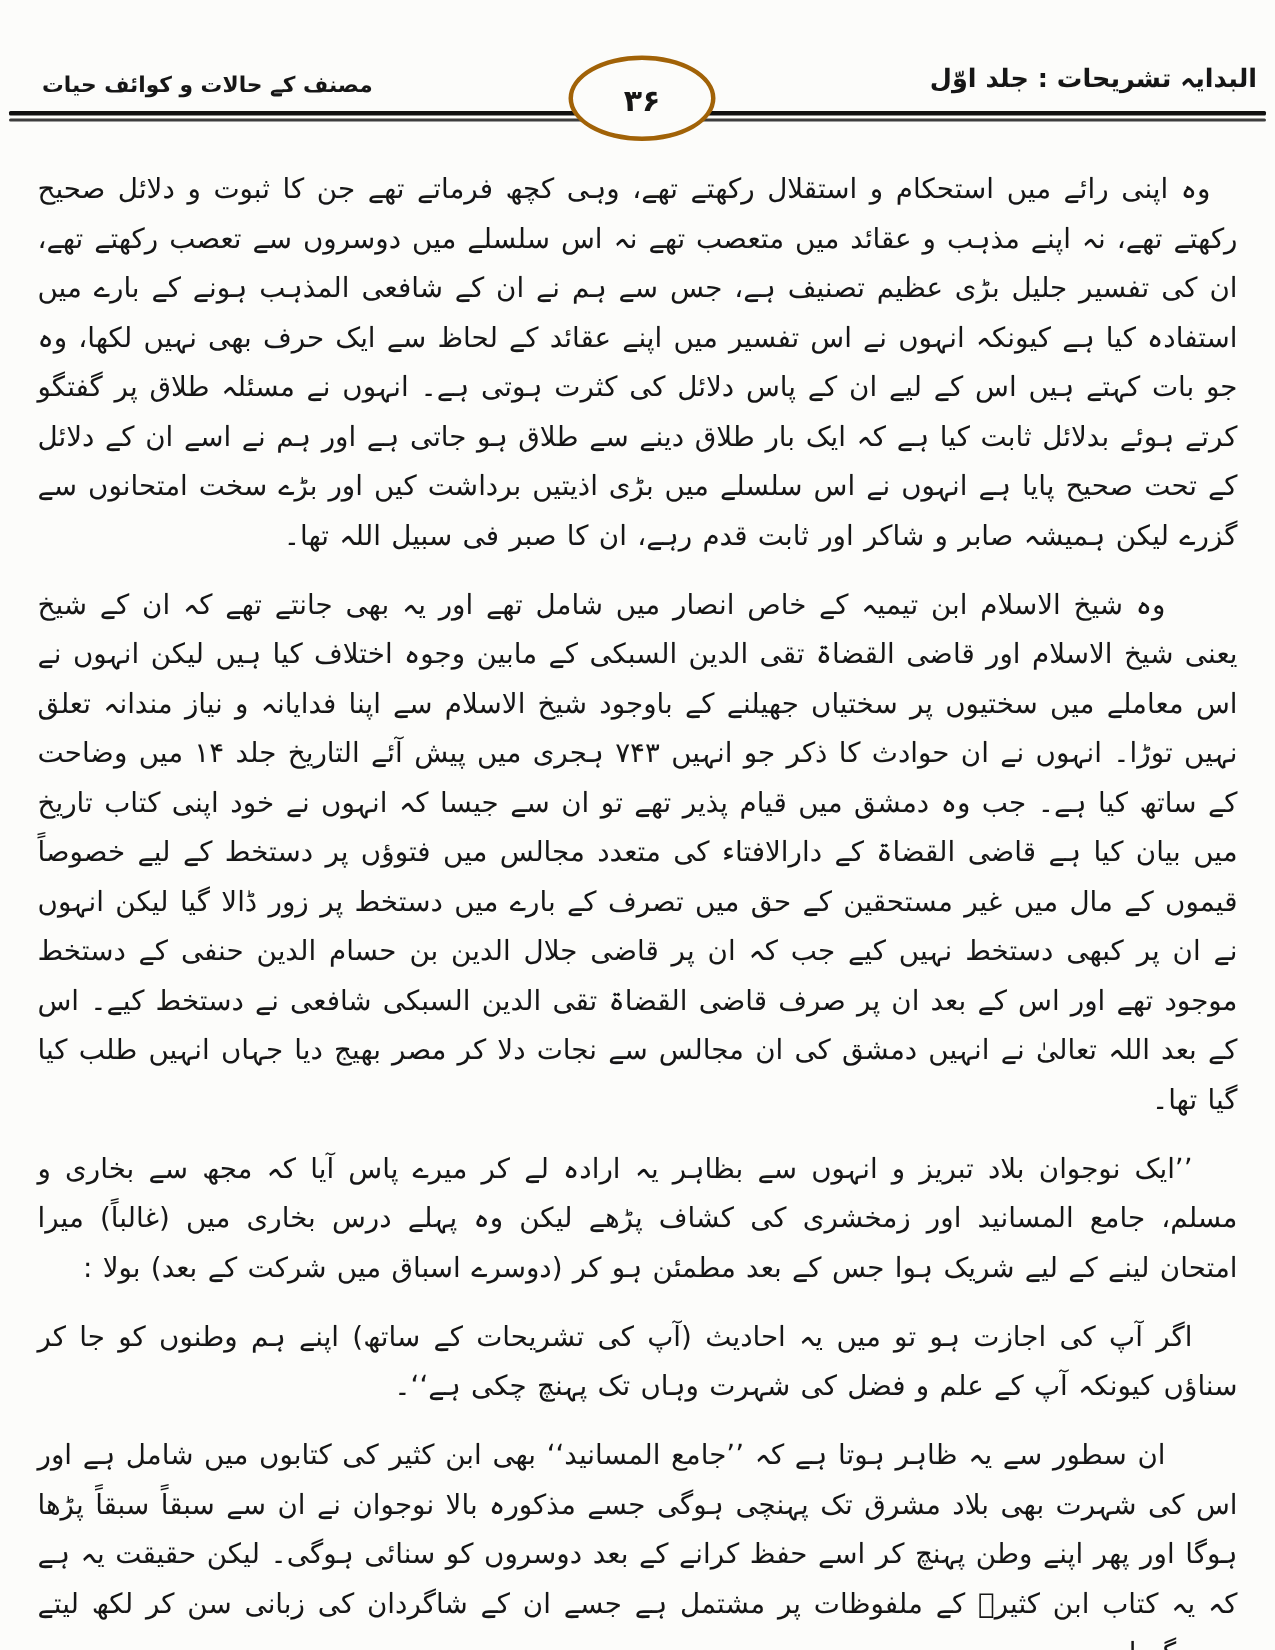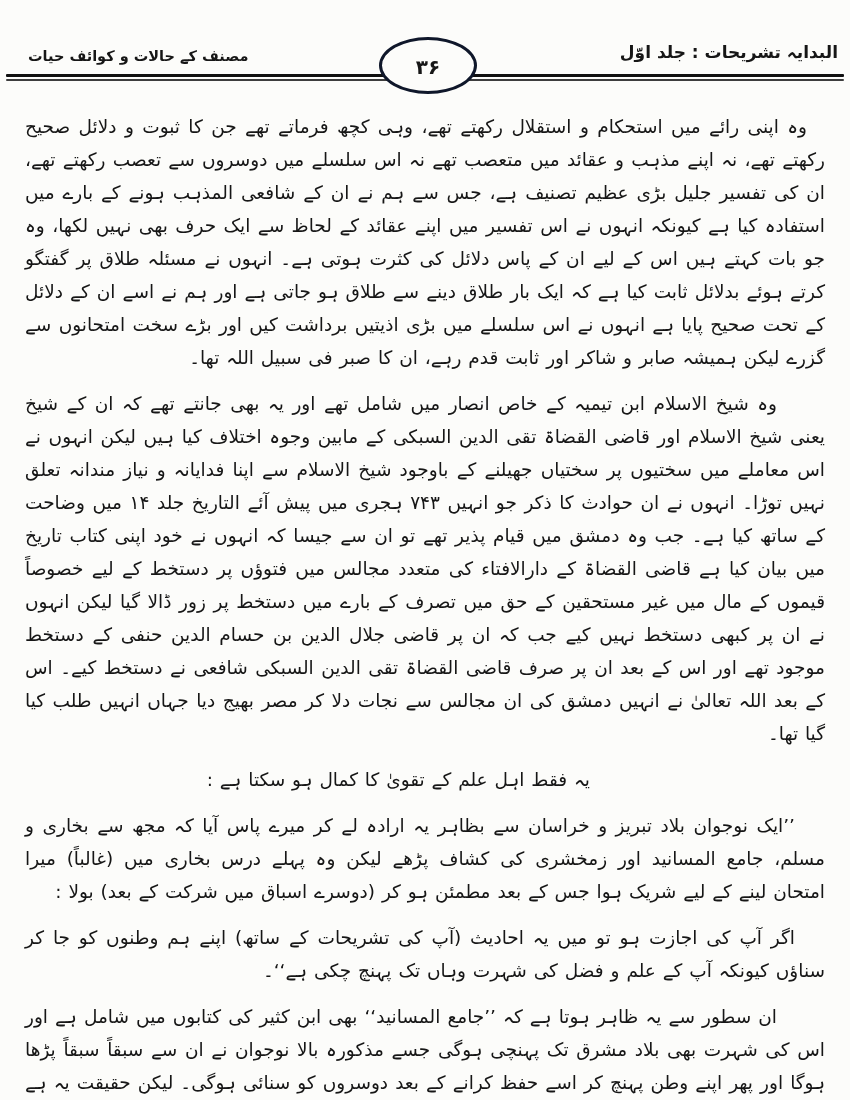--- a/index.html
+++ b/index.html
@@ -62,21 +62,21 @@
     border-radius: 1px;
   }
   .page-number-oval {
     position: absolute;
     top: 37px;
     left: 50%;
     margin-left: -46px;
     width: 92px;
     height: 51px;
     background: #fcfcfa;
-    border: 3px solid #0f172a;
+    border: 3px solid #a16207;
     border-radius: 50%;
     z-index: 2;
     display: flex;
     align-items: center;
     justify-content: center;
   }
   .page-number-oval span {
     font-size: 20px;
     font-weight: bold;
     letter-spacing: 3px;
@@ -126,23 +126,22 @@
     <div class="page-number-oval">
       <span>۳۶</span>
     </div>
   </div>
 
   <div class="body-text">
     <p class="para-indent-sm">وہ اپنی رائے میں استحکام و استقلال رکھتے تھے، وہی کچھ فرماتے تھے جن کا ثبوت و دلائل صحیح رکھتے تھے، نہ اپنے مذہب و عقائد میں متعصب تھے نہ اس سلسلے میں دوسروں سے تعصب رکھتے تھے، ان کی تفسیر جلیل بڑی عظیم تصنیف ہے، جس سے ہم نے ان کے شافعی المذہب ہونے کے بارے میں استفادہ کیا ہے کیونکہ انہوں نے اس تفسیر میں اپنے عقائد کے لحاظ سے ایک حرف بھی نہیں لکھا، وہ جو بات کہتے ہیں اس کے لیے ان کے پاس دلائل کی کثرت ہوتی ہے۔ انہوں نے مسئلہ طلاق پر گفتگو کرتے ہوئے بدلائل ثابت کیا ہے کہ ایک بار طلاق دینے سے طلاق ہو جاتی ہے اور ہم نے اسے ان کے دلائل کے تحت صحیح پایا ہے انہوں نے اس سلسلے میں بڑی اذیتیں برداشت کیں اور بڑے سخت امتحانوں سے گزرے لیکن ہمیشہ صابر و شاکر اور ثابت قدم رہے، ان کا صبر فی سبیل اللہ تھا۔</p>
 
     <p class="para-indent-md">وہ شیخ الاسلام ابن تیمیہ کے خاص انصار میں شامل تھے اور یہ بھی جانتے تھے کہ ان کے شیخ یعنی شیخ الاسلام اور قاضی القضاۃ تقی الدین السبکی کے مابین وجوہ اختلاف کیا ہیں لیکن انہوں نے اس معاملے میں سختیوں پر سختیاں جھیلنے کے باوجود شیخ الاسلام سے اپنا فدایانہ و نیاز مندانہ تعلق نہیں توڑا۔ انہوں نے ان حوادث کا ذکر جو انہیں ۷۴۳ ہجری میں پیش آئے التاریخ جلد ۱۴ میں وضاحت کے ساتھ کیا ہے۔ جب وہ دمشق میں قیام پذیر تھے تو ان سے جیسا کہ انہوں نے خود اپنی کتاب تاریخ میں بیان کیا ہے قاضی القضاۃ کے دارالافتاء کی متعدد مجالس میں فتوؤں پر دستخط کے لیے خصوصاً قیموں کے مال میں غیر مستحقین کے حق میں تصرف کے بارے میں دستخط پر زور ڈالا گیا لیکن انہوں نے ان پر کبھی دستخط نہیں کیے جب کہ ان پر قاضی جلال الدین بن حسام الدین حنفی کے دستخط موجود تھے اور اس کے بعد ان پر صرف قاضی القضاۃ تقی الدین السبکی شافعی نے دستخط کیے۔ اس کے بعد اللہ تعالیٰ نے انہیں دمشق کی ان مجالس سے نجات دلا کر مصر بھیج دیا جہاں انہیں طلب کیا گیا تھا۔</p>
 
-    <p class="para-short">یہ فقط اہل علم کے تقویٰ کا کمال ہو سکتا ہے :</p>
 
 
-    <p class="para-quote">’’ایک نوجوان بلاد تبریز و خراسان سے بظاہر یہ ارادہ لے کر میرے پاس آیا کہ مجھ سے بخاری و مسلم، جامع المسانید اور زمخشری کی کشاف پڑھے لیکن وہ پہلے درس بخاری میں (غالباً) میرا امتحان لینے کے لیے شریک ہوا جس کے بعد مطمئن ہو کر (دوسرے اسباق میں شرکت کے بعد) بولا :</p>
+    <p class="para-quote">’’ایک نوجوان بلاد تبریز و انہوں سے بظاہر یہ ارادہ لے کر میرے پاس آیا کہ مجھ سے بخاری و مسلم، جامع المسانید اور زمخشری کی کشاف پڑھے لیکن وہ پہلے درس بخاری میں (غالباً) میرا امتحان لینے کے لیے شریک ہوا جس کے بعد مطمئن ہو کر (دوسرے اسباق میں شرکت کے بعد) بولا :</p>
 
     <p class="para-quote">اگر آپ کی اجازت ہو تو میں یہ احادیث (آپ کی تشریحات کے ساتھ) اپنے ہم وطنوں کو جا کر سناؤں کیونکہ آپ کے علم و فضل کی شہرت وہاں تک پہنچ چکی ہے‘‘۔</p>
 
     <p class="para-indent-md">ان سطور سے یہ ظاہر ہوتا ہے کہ ’’جامع المسانید‘‘ بھی ابن کثیر کی کتابوں میں شامل ہے اور اس کی شہرت بھی بلاد مشرق تک پہنچی ہوگی جسے مذکورہ بالا نوجوان نے ان سے سبقاً سبقاً پڑھا ہوگا اور پھر اپنے وطن پہنچ کر اسے حفظ کرانے کے بعد دوسروں کو سنائی ہوگی۔ لیکن حقیقت یہ ہے کہ یہ کتاب ابن کثیرؒ کے ملفوظات پر مشتمل ہے جسے ان کے شاگردان کی زبانی سن کر لکھ لیتے ہوں گے اور</p>
   </div>
 
 </div>
 
 </body></html>

